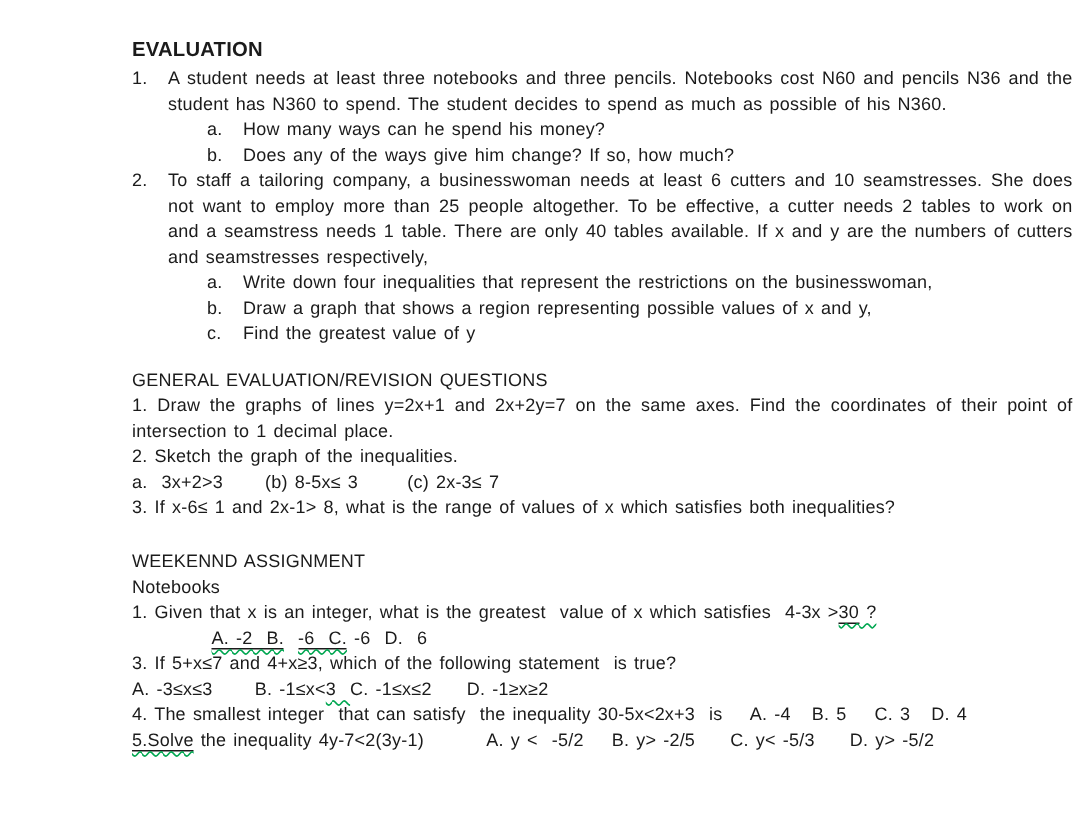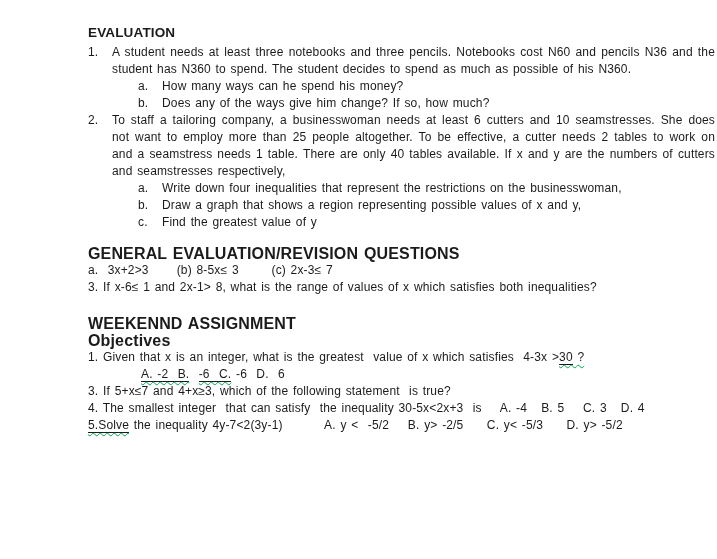--- a/index.html
+++ b/index.html
@@ -24,22 +24,22 @@
     width: 717px;
     margin-left: 38px;
   }
   .h-main {
     font-weight: bold;
     font-size: 13.5px;
     line-height: 18px;
     margin: 0 0 2px 0;
   }
   .h-sec {
-    font-weight: bold;
-    font-size: 16px;
+    font-weight: normal;
+    font-size: 12px;
     margin: 0;
   }
   .num-item {
     display: flex;
     align-items: flex-start;
   }
   .num-item .num {
     flex: 0 0 24px;
   }
   .num-item .ptext {
@@ -123,27 +123,30 @@
     <div>Draw a graph that shows a region representing possible values of x and y,</div>
   </div>
   <div class="sub-item">
     <span class="sub-label">c.</span>
     <div>Find the greatest value of y</div>
   </div>
 
   <div class="gap-md"></div>
 
   <h2 class="h-sec">GENERAL EVALUATION/REVISION QUESTIONS</h2>
+  <p class="plain-par">1. Draw the graphs of lines y=2x+1 and 2x+2y=7 on the same axes. Find the coordinates of their point of intersection to 1 decimal place.</p>
+  <p class="line">2. Sketch the graph of the inequalities.</p>
   <p class="line">a.  3x+2&gt;3      (b) 8-5x≤ 3       (c) 2x-3≤ 7</p>
   <p class="line">3. If x-6≤ 1 and 2x-1&gt; 8, what is the range of values of x which satisfies both inequalities?</p>
 
   <div class="gap-lg"></div>
 
   <h2 class="h-sec">WEEKENND ASSIGNMENT</h2>
-  <h2 class="h-sec">Objectives</h2>
+  <h2 class="h-sec">Notebooks</h2>
 
   <p class="line"><span>1. Given that x is an integer, what is the greatest  value of x which satisfies  4-3x &gt;</span><span class="seg-ug">30</span><span class="seg-g"> ?</span></p>
   <p class="line indent"><span class="seg-ug">A. -2  B.</span><span>  </span><span class="seg-ug">-6  C.</span><span> -6  D.  6</span></p>
   <p class="line"><span>3. If 5+x≤7 and 4+x≥3, which of the following statement  is true?</span></p>
+  <p class="line"><span>A. -3≤x≤3      B. -1≤x&lt;</span><span class="seg-g">3  </span><span>C. -1≤x≤2     D. -1≥x≥2</span></p>
   <p class="line"><span>4. The smallest integer  that can satisfy  the inequality 30-5x&lt;2x+3  is    A. -4   B. 5    C. 3   D. 4</span></p>
   <p class="line"><span class="seg-ug">5.Solve</span><span> the inequality 4y-7&lt;2(3y-1)         A. y &lt;  -5/2    B. y&gt; -2/5     C. y&lt; -5/3     D. y&gt; -5/2</span></p>
 
 </div>
 
 </body></html>

